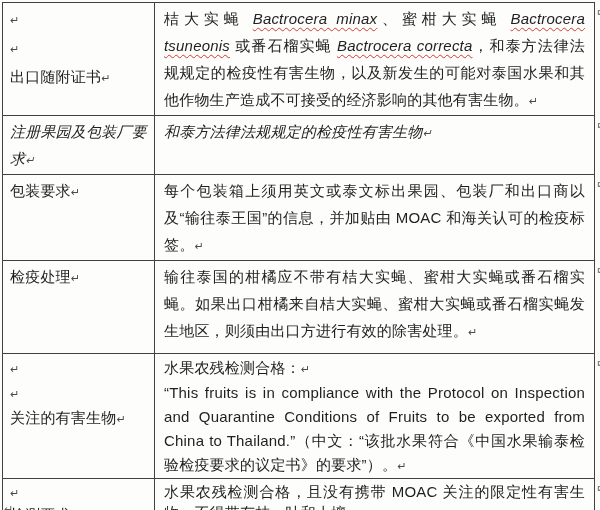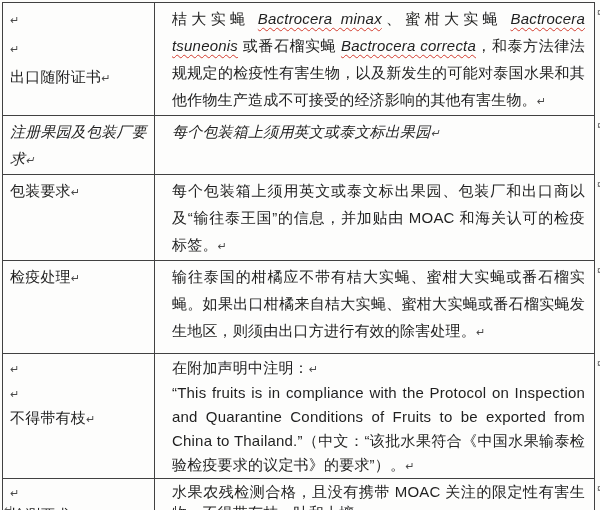--- a/index.html
+++ b/index.html
@@ -20,21 +20,21 @@
     table-layout: fixed;
   }
   td {
     border: 1px solid #414141;
     vertical-align: top;
     background: #fdfdfc;
   }
   col.c-label   { width: 152px; }
   col.c-content { width: 440px; }
   td.label-cell   { padding: 2px 5px 0 7px; }
-  td.content-cell { padding: 2px 9px 0 17px; position: relative; }
+  td.content-cell { padding: 2px 9px 0 9px; position: relative; }
   tr.r1 { height: 112px; }
   tr.r2 { height: 49px; font-style: italic;  }
   tr.r3 { height: 64px; margin-top: 9px;  }
   tr.r4 { height: 93px;  }
   tr.r5 { height: 121px; }
   tr.r6 { height: 61px;  }
   .para {
     font-size: 15px;
     line-height: 27px;
     letter-spacing: 0.2px;
@@ -92,21 +92,21 @@
       <div class="para justify"><span>桔大实蝇 </span><span class="latin">Bactrocera minax</span><span>、蜜柑大实蝇 </span><span class="latin">Bactrocera tsuneonis</span><span> 或番石榴实蝇 </span><span class="latin">Bactrocera correcta</span><span>，和泰方法律法规规定的检疫性有害生物，以及新发生的可能对泰国水果和其他作物生产造成不可接受的经济影响的其他有害生物。</span><span class="mark">↵</span></div>
       <span class="row-end">¤</span>
     </td>
   </tr>
 
   <tr class="r2">
     <td class="label-cell">
       <div class="para"><span>注册果园及包装厂要求</span><span class="mark">↵</span></div>
     </td>
     <td class="content-cell">
-      <div class="para justify"><span>每个包装箱上须用英文或泰文标出果园</span><span class="mark">↵</span></div>
+      <div class="para justify"><span>和泰方法律法规规定的检疫性有害生物</span><span class="mark">↵</span></div>
       <span class="row-end">¤</span>
     </td>
   </tr>
 
   <tr class="r3">
     <td class="label-cell">
       <div class="para"><span>包装要求</span><span class="mark">↵</span></div>
     </td>
     <td class="content-cell">
       <div class="para justify"><span>每个包装箱上须用英文或泰文标出果园、包装厂和出口商以及“输往泰王国”的信息，并加贴由 MOAC 和海关认可的检疫标签。</span><span class="mark">↵</span></div>
@@ -121,24 +121,24 @@
     <td class="content-cell">
       <div class="para justify"><span>输往泰国的柑橘应不带有桔大实蝇、蜜柑大实蝇或番石榴实蝇。如果出口柑橘来自桔大实蝇、蜜柑大实蝇或番石榴实蝇发生地区，则须由出口方进行有效的除害处理。</span><span class="mark">↵</span></div>
       <span class="row-end">¤</span>
     </td>
   </tr>
 
   <tr class="r5 lh24">
     <td class="label-cell">
       <div class="para"><span class="mark">↵</span></div>
       <div class="para"><span class="mark">↵</span></div>
-      <div class="para"><span>不得带有枝</span><span class="mark">↵</span></div>
+      <div class="para"><span>关注的有害生物</span><span class="mark">↵</span></div>
     </td>
     <td class="content-cell">
-      <div class="para"><span>在附加声明中注明：</span><span class="mark">↵</span></div>
+      <div class="para"><span>水果农残检测合格：</span><span class="mark">↵</span></div>
       <div class="para justify"><span>“This fruits is in compliance with the Protocol on Inspection and Quarantine Conditions of Fruits to be exported from China to Thailand.”（中文：“该批水果符合《中国水果输泰检验检疫要求的议定书》的要求”）。</span><span class="mark">↵</span></div>
       <span class="row-end">¤</span>
     </td>
   </tr>
 
   <tr class="r6 lh21">
     <td class="label-cell">
       <div class="para"><span class="mark">↵</span></div>
       <div class="para"><span>检测要求</span></div>
     </td>

